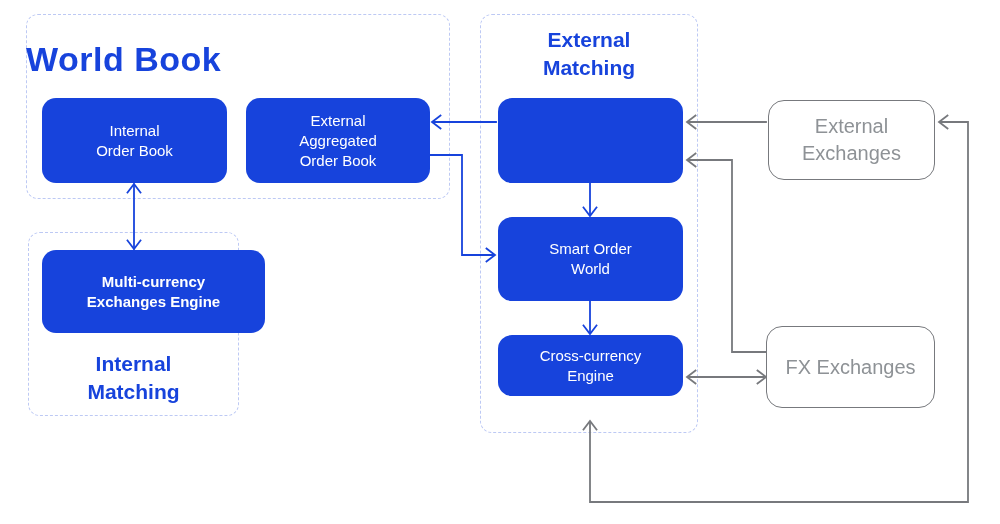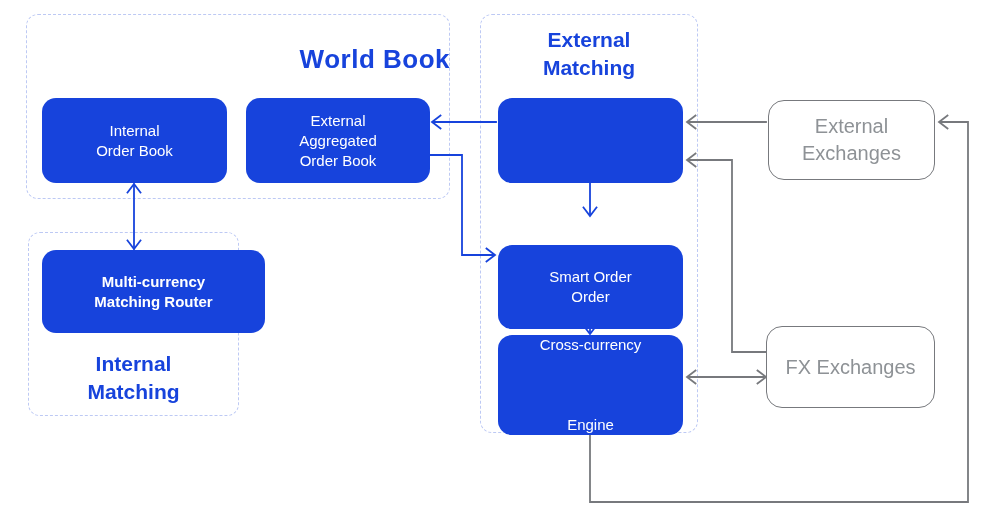--- a/index.html
+++ b/index.html
@@ -21,23 +21,23 @@
   }
   .container-dashed{
     position:absolute;
     border:1.6px dashed var(--container-dash);
     border-radius:12px;
     background:transparent;
   }
   .big-title{
     position:absolute;
     color:var(--primary-blue);
-    font-size:26px;
+    font-size:34px;
     font-weight:600;
-    text-align:right;
+    text-align:left;
     letter-spacing:.5px;
     line-height:38px;
   }
   .section-title{
     position:absolute;
     color:var(--primary-blue);
     font-size:21px;
     font-weight:700;
     text-align:center;
     line-height:28px;
@@ -128,32 +128,32 @@
   </div>
 
   <div class="node-blue" style="left:246px;top:98px;width:184px;height:85px;">
     <div>External</div>
     <div>Aggregated</div>
     <div>Order Book</div>
   </div>
 
   <div class="node-blue" style="left:42px;top:250px;width:223px;height:83px;font-weight:bold;">
     <div>Multi-currency</div>
-    <div>Matching Router</div>
+    <div>Exchanges Engine</div>
   </div>
 
   <div class="node-blue" style="left:498px;top:98px;width:185px;height:85px;">
   </div>
 
-  <div class="node-blue" style="left:498px;top:217px;width:185px;height:84px;margin-top:28px;">
+  <div class="node-blue" style="left:498px;top:217px;width:185px;height:84px;">
     <div>Smart Order</div>
-    <div>Order</div>
+    <div>World</div>
   </div>
 
-  <div class="node-blue" style="left:498px;top:335px;width:185px;height:100px;justify-content:space-between;">
+  <div class="node-blue" style="left:498px;top:335px;width:185px;height:61px;">
     <div>Cross-currency</div>
     <div>Engine</div>
   </div>
 
   <div class="node-gray" style="left:768px;top:100px;width:167px;height:80px;">
     <div>External</div>
     <div>Exchanges</div>
   </div>
 
   <div class="node-gray" style="left:766px;top:326px;width:169px;height:82px;">

